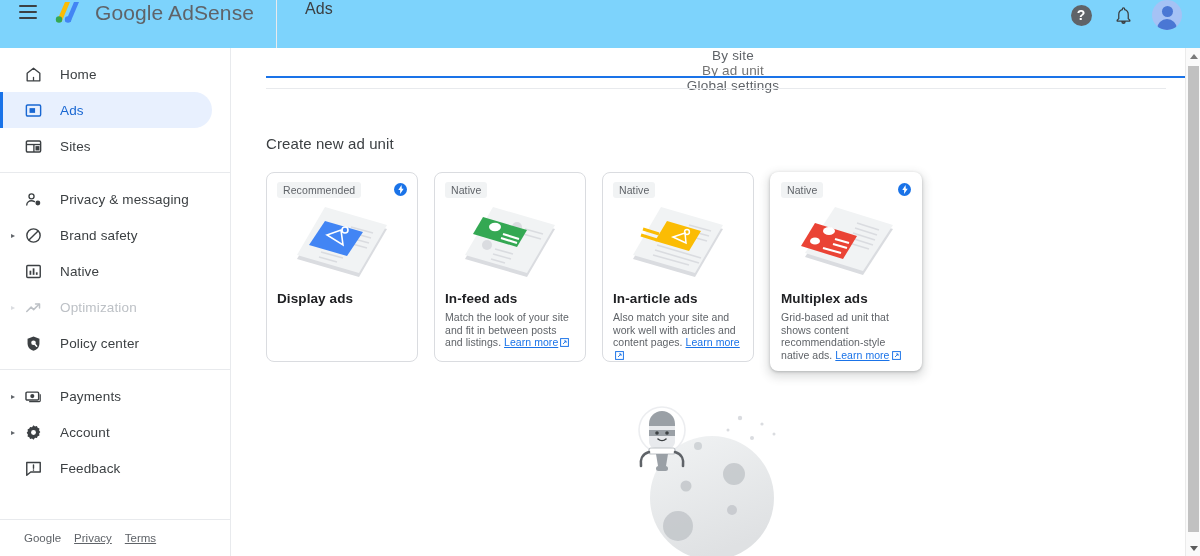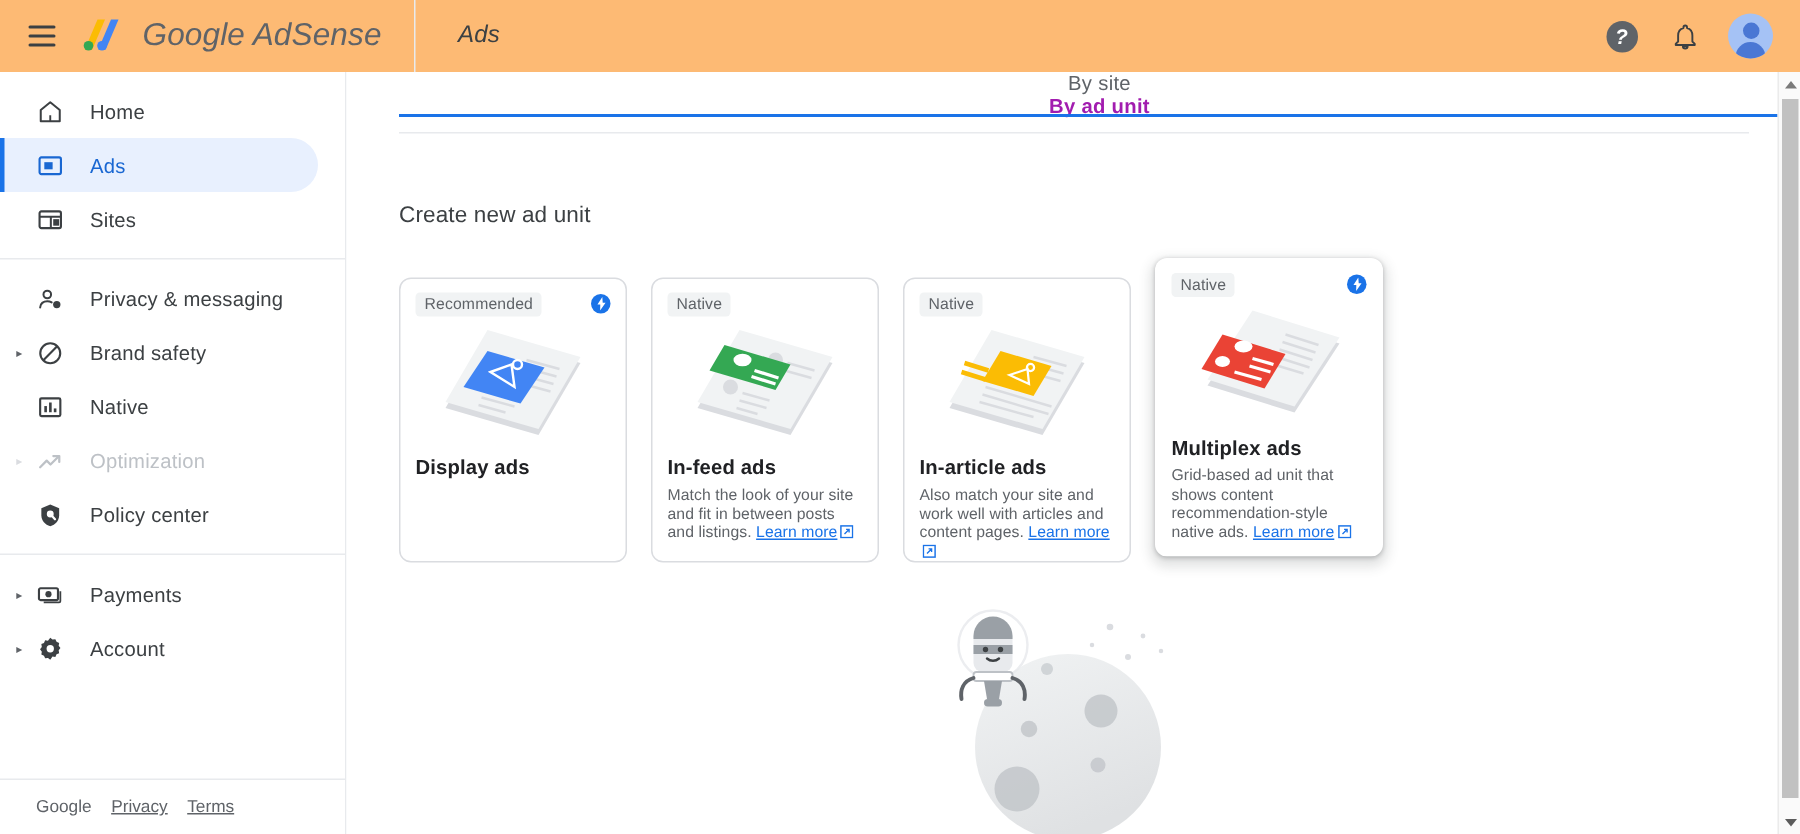--- a/index.html
+++ b/index.html
@@ -9,23 +9,23 @@
     overflow: hidden;
     background: #ffffff;
     font-family: "Liberation Sans", sans-serif;
     -webkit-font-smoothing: antialiased;
   }
   .app { width: 1200px; height: 556px; position: relative; display: flex; flex-direction: column; }
 
   
   .topbar {
     height: 48px; min-height: 48px;
-    display: flex; align-items: center;
-    background: #fdba74;
-    position: relative; z-index: 5; font-style: italic;
+    display: flex; align-items: flex-start;
+    background: #7dd3fc;
+    position: relative; z-index: 5;
   }
   .hamburger {
     width: 24px; height: 24px; margin-left: 16px; margin-right: 12px;
     display: flex; flex-direction: column; justify-content: center; gap: 4px;
     cursor: pointer;
   }
   .hamburger span { display: block; height: 2px; width: 18px; background: #3c4043; border-radius: 1px; margin-left: 3px; }
   .brand { display: flex; align-items: center; gap: 9px; }
   .brand-logo { width: 34px; height: 26px; position: relative; }
   .brand-text { font-size: 21px; color: #5f6368; letter-spacing: .1px; white-space: nowrap; }
@@ -92,34 +92,34 @@
     padding-left: 35px; position: relative; flex-direction: column;
   }
   .tabs-bar::after {
     content: ""; position: absolute; left: 35px; right: 34px; bottom: 0; height: 1px; background: #e8eaed;
   }
   .tab {
     min-width: 163px; display: flex; align-items: center; justify-content: center;
     font-size: 13.5px; color: #5f6368; cursor: pointer; position: relative;
     letter-spacing: .2px; padding: 0 12px;
   }
-  .tab.active { color: #a21caf; font-weight: bold; }
+  .tab.active { color: #737373; font-weight: normal; }
   .tab.active::after {
     content: ""; position: absolute; left: 0; right: 0; bottom: 0; height: 2.5px; background: #1a73e8; z-index: 2;
   }
   .content { flex: 1; padding: 0 34px 0 35px; overflow: hidden; }
   .section-title {
     font-size: 15px; color: #3c4043; margin-top: 46px; margin-bottom: 0; letter-spacing: .1px;
   }
 
   
   .cards { display: flex; align-items: flex-start; margin-top: 20px; gap: 0; }
   .card-slot { width: 168px; position: relative; height: 200px; }
   .card {
-    position: absolute; left: 0; top: 13px; width: 152px; height: 190px;
+    position: absolute; left: 0; top: 0; width: 152px; height: 190px;
     border: 1px solid #dadce0; border-radius: 8px; background: #fff;
     padding: 9px 10px 0 10px; cursor: pointer;
   }
   .card.elevated {
     top: 0; height: 199px; border-color: transparent;
     box-shadow: 0 1px 3px rgba(60,64,67,.3), 0 4px 8px 3px rgba(60,64,67,.15);
   }
   .card-head { display: flex; align-items: flex-start; justify-content: space-between; height: 17px; }
   .badge {
     background: #f1f3f4; color: #5f6368; font-size: 10.5px;
@@ -321,38 +321,52 @@
             <div class="arrow">▸</div>
             <div class="nav-ico">
               <svg width="19" height="19" viewBox="0 0 24 24">
                   <path d="M12 2.8l1.9 1.5 2.4-.4 1 2.2 2.2 1-.4 2.4 1.5 1.9-1.5 1.9.4 2.4-2.2 1-1 2.2-2.4-.4L12 21.2l-1.9-1.5-2.4.4-1-2.2-2.2-1 .4-2.4L3.4 12.4l1.5-1.9-.4-2.4 2.2-1 1-2.2 2.4.4z" fill="#3c4043"></path>
                   <circle cx="12" cy="12" r="3.1" fill="#fff"></circle>
                 </svg>
             </div>
             <span>Account</span>
           </div>
 
+          <div class="nav-item">
+            <div class="arrow empty">▸</div>
+            <div class="nav-ico">
+              <svg width="19" height="19" viewBox="0 0 24 24">
+                  <path d="M3.5 4.5h17v12h-12l-5 4z" fill="none" stroke="#3c4043" stroke-width="1.8" stroke-linejoin="round"></path>
+                  <path d="M12 7.5v4.2" stroke="#3c4043" stroke-width="1.8" stroke-linecap="round"></path>
+                  <circle cx="12" cy="14" r="1" fill="#3c4043"></circle>
+                </svg>
+            </div>
+            <span>Feedback</span>
+          </div>
         </div>
       </div>
 
       <div class="sidebar-footer">
         <span>Google</span>
         <a>Privacy</a>
         <a>Terms</a>
       </div>
     </div>
 
     <div class="main">
 
       <div class="tabs-bar">
         <div class="tab">
           <span>By site</span>
         </div>
         <div class="tab active">
           <span>By ad unit</span>
+        </div>
+        <div class="tab">
+          <span>Global settings</span>
         </div>
       </div>
 
       <div class="content">
 
         <div class="section-title">Create new ad unit</div>
 
         <div class="cards">
 
           <div class="card-slot">

